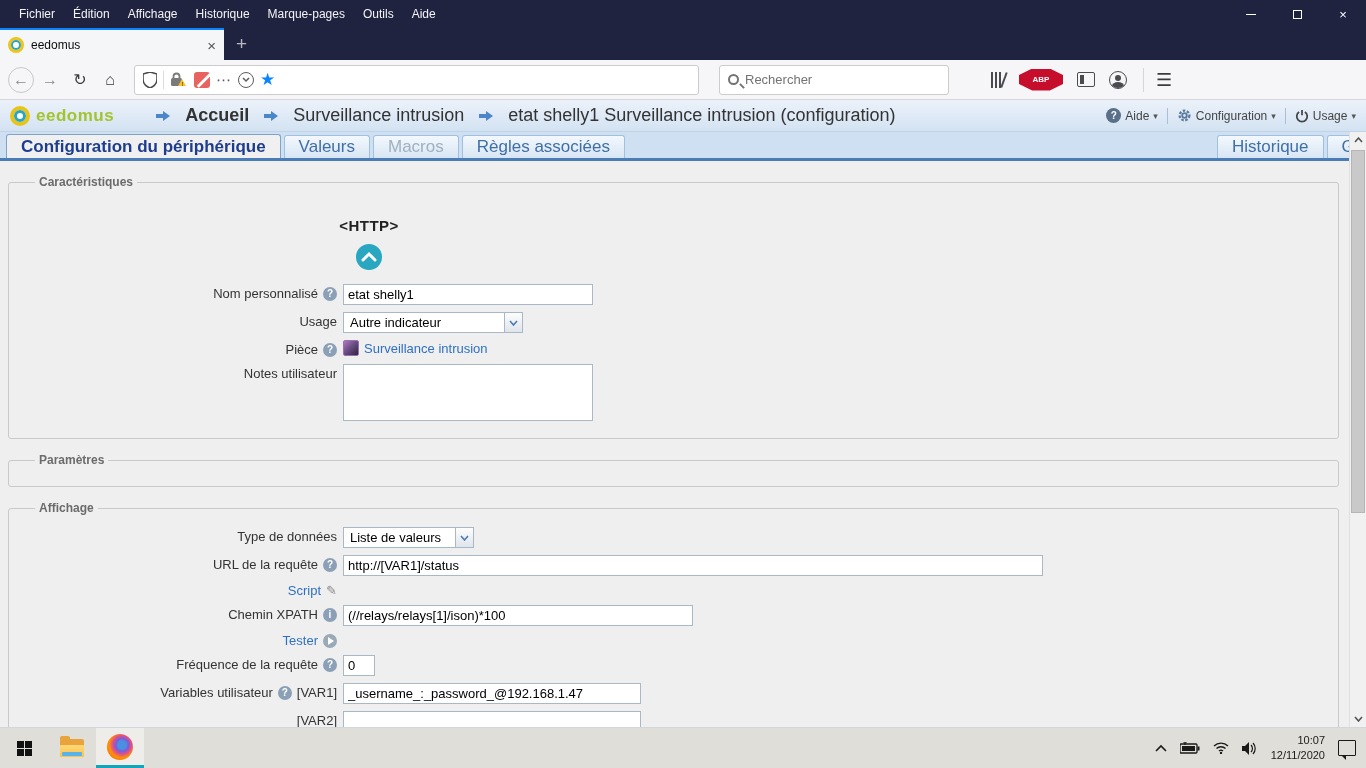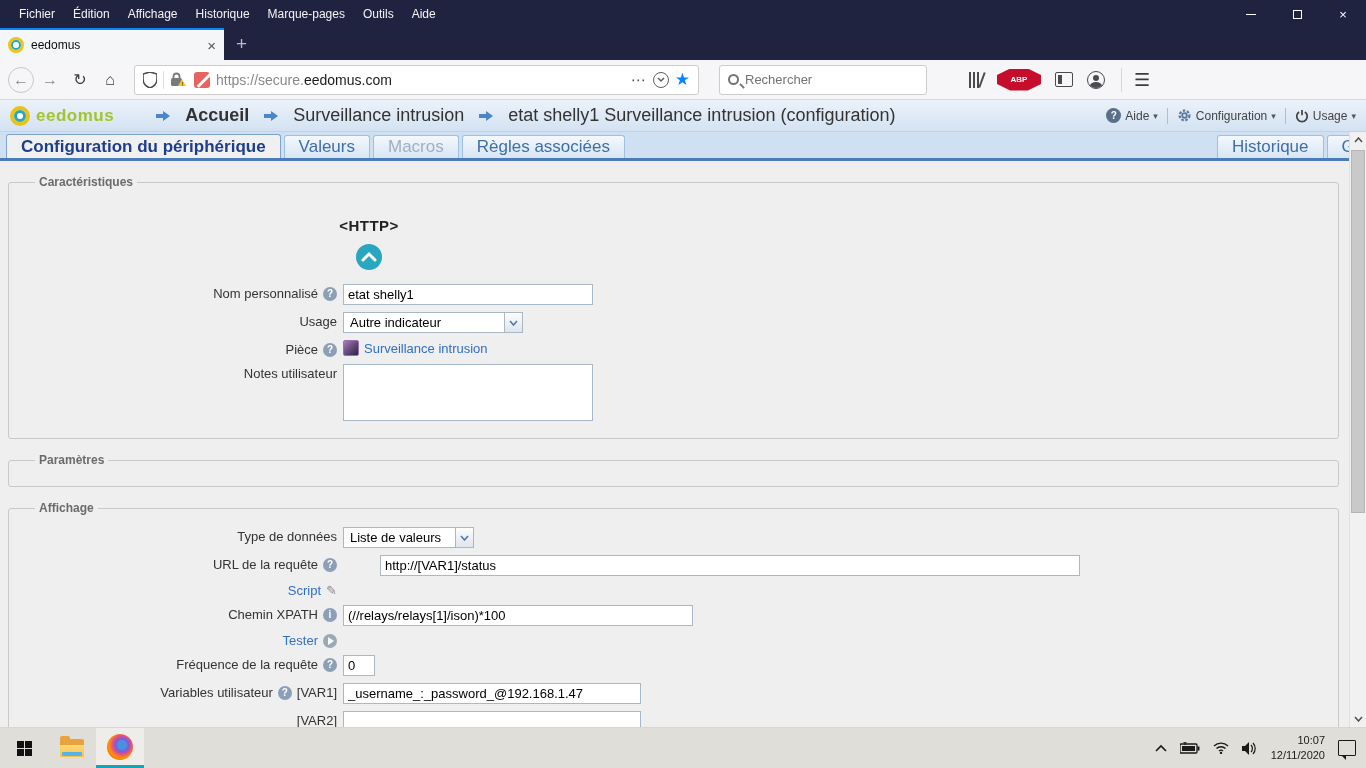--- a/index.html
+++ b/index.html
@@ -36,21 +36,21 @@
   .url-text { flex:1; font-size:14px; white-space:nowrap; overflow:hidden; }
   .url-dim { color:#888; }
   .url-host { color:#1a1a1c; }
   .shield-svg, .lock-svg { display:block; }
   .flash-ico { width:16px; height:16px; background:#e8635f; border-radius:3px; position:relative; }
   .flash-ico::after { content:""; position:absolute; left:1px; top:7px; width:18px; height:2.5px; background:#fff; transform:rotate(-45deg); transform-origin:center; }
   .pagedots { color:#55555a; font-size:15px; letter-spacing:1px; }
   .pocket { width:16px; height:16px; border:1.5px solid #5d5d5f; border-radius:50%; display:flex; align-items:center; justify-content:center; }
   .pocket svg { display:block; }
   .star { color:#0a84ff; font-size:17px; }
-  .searchbox { margin-left:18px; width:208px; height:30px; background:#fff; border:1px solid #ccc; border-radius:3px; display:flex; align-items:center; padding:0 8px; gap:6px; }
+  .searchbox { margin-left:18px; width:230px; height:30px; background:#fff; border:1px solid #ccc; border-radius:3px; display:flex; align-items:center; padding:0 8px; gap:6px; }
   .searchbox input { border:none; outline:none; flex:1; font-size:13px; font-family:"Liberation Sans",sans-serif; color:#333; background:transparent; }
   .searchbox input::placeholder { color:#737373; }
   .mag { width:11px; height:11px; border:2px solid #737373; border-radius:50%; position:relative; flex:0 0 11px; }
   .mag::after { content:""; position:absolute; left:9px; top:9px; width:6px; height:2px; background:#737373; transform:rotate(45deg); }
   .toolicons { margin-left:40px; display:flex; align-items:center; gap:14px; }
   .lib { display:flex; gap:2px; align-items:flex-end; height:16px; }
   .lib i { width:2px; height:16px; background:#4a4a4f; display:block; }
   .lib i:last-child { transform:rotate(20deg); }
   .abp { width:44px; height:22px; background:#c70d2c; color:#fff; font-size:8px; font-weight:bold; display:flex; align-items:center; justify-content:center; clip-path:polygon(30% 0,70% 0,100% 30%,100% 70%,70% 100%,30% 100%,0 70%,0 30%); }
   .sidebar-ico { width:18px; height:15px; border:1.5px solid #4a4a4f; border-radius:2px; position:relative; }
@@ -183,21 +183,20 @@
           <path d="M7 0L14 2v5c0 4.5-3 7.5-7 9-4-1.5-7-4.5-7-9V2z" fill="none" stroke="#4a4a4f" stroke-width="1.6"></path>
         </svg>
       <span class="sep"></span>
       <svg class="lock-svg" width="18" height="16" viewBox="0 0 18 16">
           <rect x="1" y="6" width="11" height="8" rx="1.5" fill="#7a7a7c"></rect>
           <path d="M3.5 6V4.5a3 3 0 0 1 6 0V6" fill="none" stroke="#7a7a7c" stroke-width="1.8"></path>
           <path d="M12 15l4-7 4 7z" transform="translate(-4 -1)" fill="#f7c325"></path>
           <text x="11.8" y="13.6" font-size="5.5" fill="#5a4500" font-weight="bold">!</text>
         </svg>
       <span class="flash-ico"></span>
-      <span class="url-text"><span class="url-dim">https://secure.</span><span class="url-host">eedomus.com</span></span>
       <span class="pagedots">⋯</span>
       <span class="pocket">
           <svg width="8" height="6" viewBox="0 0 8 6">
             <path d="M1 1l3 3 3-3" fill="none" stroke="#5d5d5f" stroke-width="1.5"></path>
           </svg>
         </span>
       <span class="star">★</span>
     </div>
 
     <div class="searchbox">
@@ -366,21 +365,21 @@
                   </span>
               </span>
             </span>
           </div>
           <div class="row">
             <span class="lblcell">
                 <span>URL de la requête</span>
                 <span class="helpico">?</span>
               </span>
             <span class="ctl">
-                <input class="tbox" style="width: 700px; margin-left: 37px;" value="http://[VAR1]/status">
+                <input class="tbox" style="width: 700px;" value="http://[VAR1]/status">
               </span>
           </div>
           <div class="row" style="margin-top:-2px;">
             <span class="lblcell">
                 <span class="link">Script</span>
                 <span class="pencil">✎</span>
               </span>
           </div>
           <div class="row">
             <span class="lblcell">

